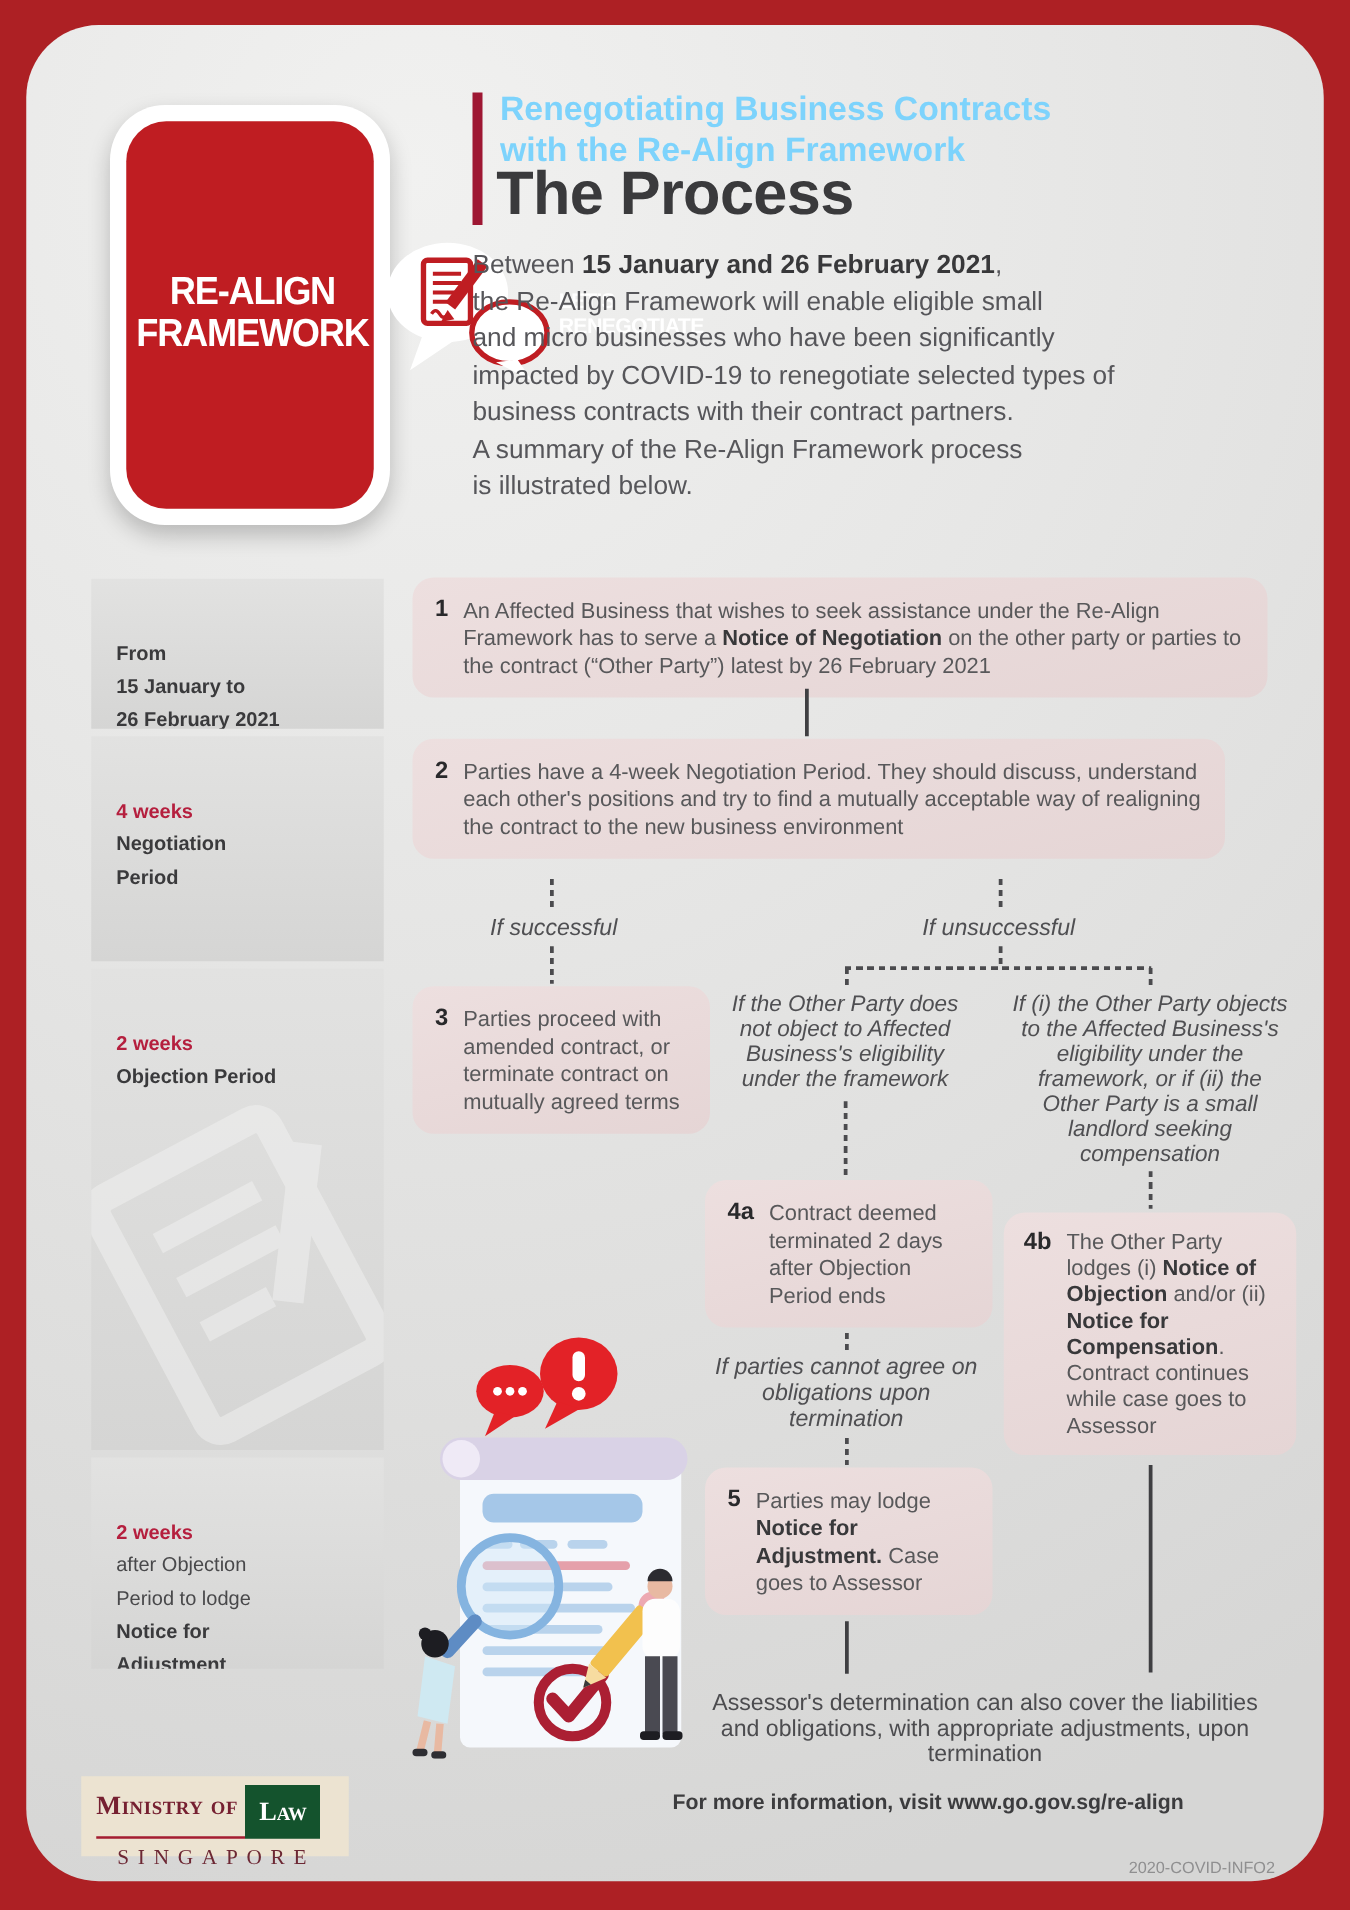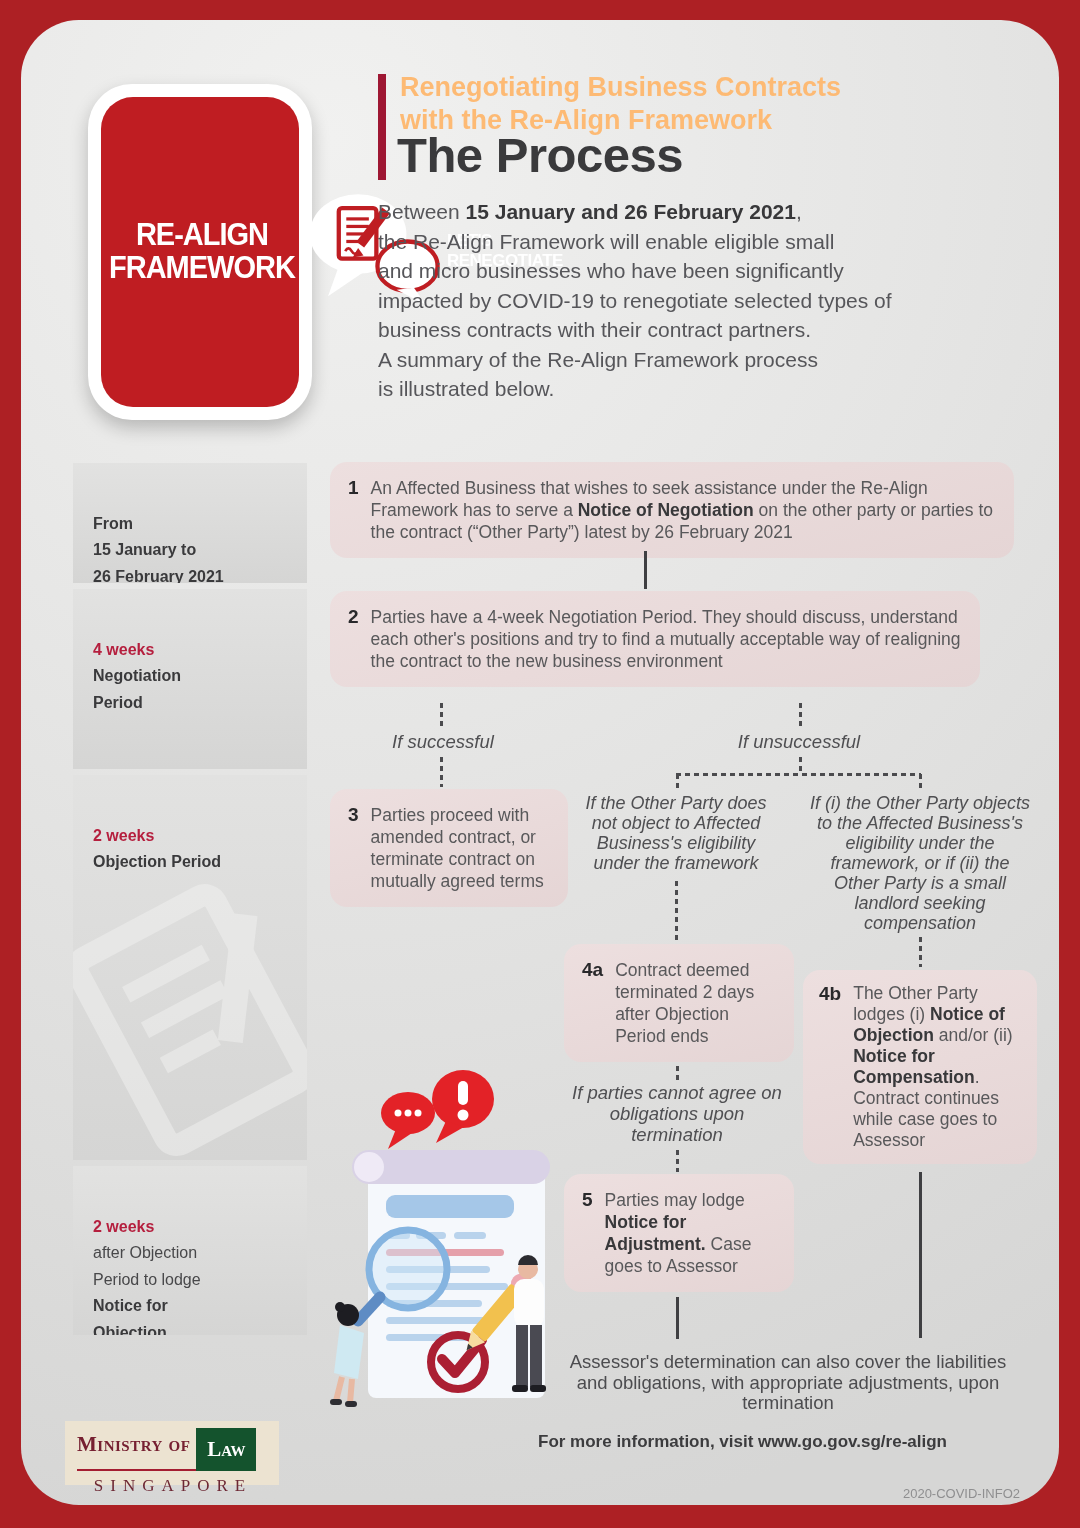--- a/index.html
+++ b/index.html
@@ -14,21 +14,21 @@
         box-shadow:0 8px 18px rgba(0,0,0,.22);}
   .badge-inner{position:absolute;left:13px;top:13px;right:13px;bottom:13px;background:#bf1d22;
         border-radius:32px;display:flex;align-items:center;
         justify-content:space-between;padding:22px 8px 24px 8px;box-sizing:border-box;}
   .badge-title{color:#fff;font-weight:800;font-size:29px;line-height:31px;text-align:center;
         letter-spacing:-1px;white-space:pre-line;transform:scaleY(1.08);}
   .badge-tag{color:#fff;font-weight:800;font-size:17px;letter-spacing:-0.5px;}
 
   
   .kicker-bar{left:378px;top:74px;width:8px;height:106px;background:#9e1733;}
-  .kicker{left:400px;top:71px;font-size:27px;line-height:33px;font-weight:700;color:#fdba74;
+  .kicker{left:400px;top:71px;font-size:27px;line-height:33px;font-weight:700;color:#7dd3fc;
         white-space:pre-line;}
   .h-title{left:397px;top:127px;font-size:49px;font-weight:800;color:#3a3a3c;letter-spacing:-0.5px;}
   .intro{left:378px;top:197px;width:630px;font-size:21px;line-height:29.5px;color:#56565a;
         white-space:pre-line;}
   .intro .b,.pbox .b{font-weight:700;color:#38383a;}
 
   
   .tseg{left:73px;width:234px;background:linear-gradient(180deg,#e2e2e1,#d5d5d4);
         box-sizing:border-box;padding:21px 14px 0 20px;font-size:16px;line-height:26.5px;
         color:#48484a;white-space:pre-line;overflow:hidden;}
@@ -125,21 +125,21 @@
         <line x1="38" y1="68" x2="62" y2="68" stroke="#f2f2f1" stroke-width="7"></line>
         <line x1="95" y1="30" x2="66" y2="72" stroke="#f2f2f1" stroke-width="10"></line>
       </svg>
     </span>
   </div>
   <div class="abs tseg" style="top:1166px;height:169px;">
     <span><span class="rd">2 weeks</span><span>
 after Objection
 Period to lodge
 </span><span class="b">Notice for
-Objection</span></span>
+Adjustment</span></span>
   </div>
 
   <div class="abs pbox" style="left:330px;top:462px;width:684px;">
     <span class="num">1</span>
     <span><span>An Affected Business that wishes to seek assistance under the Re-Align Framework has to serve a </span><span class="b">Notice of Negotiation</span><span> on the other party or parties to the contract (“Other Party”) latest by 26 February 2021</span></span>
   </div>
   <div class="abs vline" style="left:644px;top:551px;height:38px;"></div>
 
   <div class="abs pbox" style="left:330px;top:591px;width:650px;">
     <span class="num">2</span>

